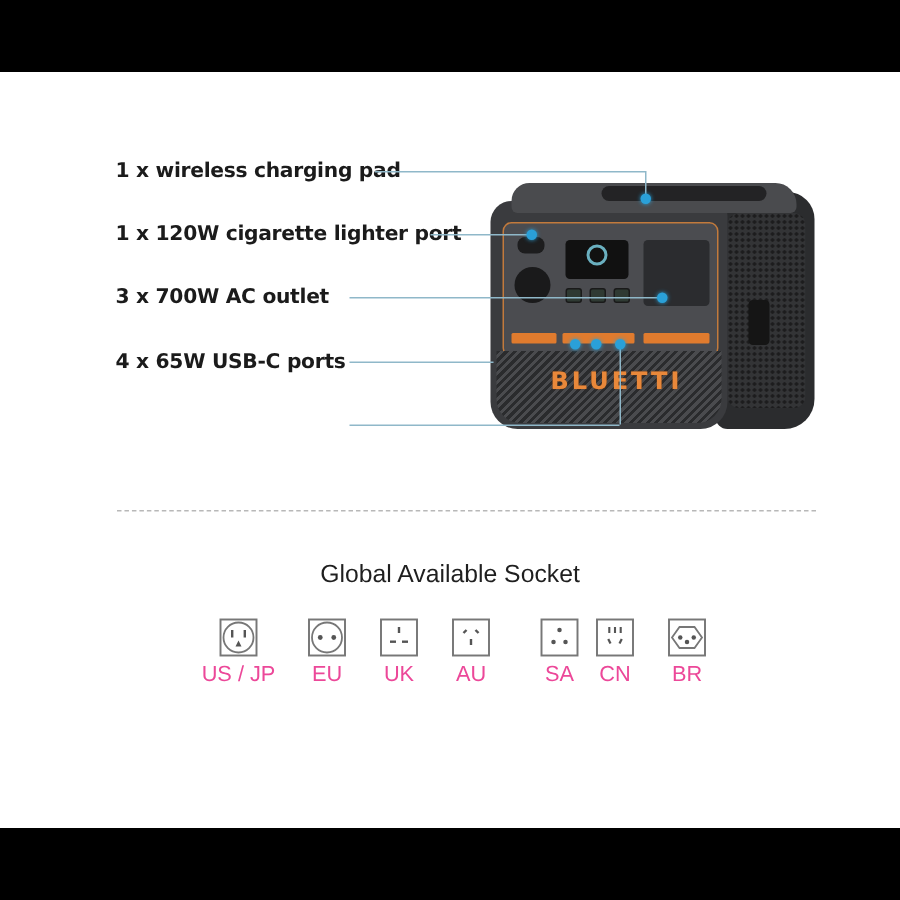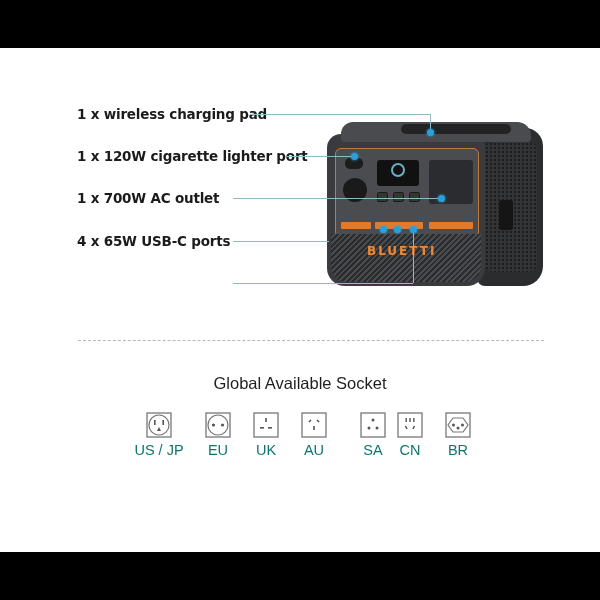--- a/index.html
+++ b/index.html
@@ -25,40 +25,40 @@
   .dev-pad { position: absolute; left: 74px; top: 2px; width: 110px; height: 10px; background: #232325; border-radius: 5px; }
   .dev-panel { position: absolute; left: 8px; top: 26px; width: 144px; height: 90px; background: #4b4c50; border: 1px solid #c27a3c; border-radius: 6px; }
   .dev-knob { position: absolute; left: 16px; top: 56px; width: 24px; height: 24px; border-radius: 50%; background: #1a1a1b; }
   .dev-cig { position: absolute; left: 18px; top: 36px; width: 18px; height: 11px; border-radius: 5px; background: #1d1d1e; }
   .dev-screen { position: absolute; left: 50px; top: 38px; width: 42px; height: 26px; background: #111; border-radius: 3px; }
   .dev-screen-c { position: absolute; left: 64px; top: 41px; width: 14px; height: 14px; border-radius: 50%; border: 2px solid #6ab0c0; }
   .dev-btn { position: absolute; top: 70px; width: 11px; height: 10px; background: #2f3a33; border-radius: 2px; border: 1px solid #1a1a1a; }
   .dev-ac { position: absolute; left: 102px; top: 38px; width: 44px; height: 44px; background: #2b2c2f; border-radius: 3px; }
   .dev-orange { position: absolute; height: 7px; background: #e07b2e; border-radius: 1px; }
   .dev-mesh { position: absolute; left: 4px; top: 112px; width: 150px; height: 48px; border-radius: 0 0 16px 16px; background: repeating-linear-gradient(135deg, #2a2b2d 0 2px, #4a4b4e 2px 4px); }
-  .dev-logo { position: absolute; left: 40px; top: 122px; font-size: 12px; font-weight: bold; color: #e9883a; letter-spacing: 2px; text-shadow: 0 0 1px #7a3e12; }
+  .dev-logo { position: absolute; left: 40px; top: 122px; font-size: 16px; font-weight: bold; color: #e9883a; letter-spacing: 2px; text-shadow: 0 0 1px #7a3e12; }
 
   .divider { position: absolute; left: 78px; top: 292px; width: 466px; height: 0; border-top: 1.5px dashed #b8b8b8; }
 
   .sock-title { position: absolute; left: 0; top: 326px; width: 600px; text-align: center; font-size: 16.5px; color: #1f1f1f; font-family: "Liberation Sans", sans-serif; }
   .sock-row { position: absolute; top: 364px; left: 145px; width: 330px; height: 60px; }
   .sock { position: absolute; top: 0; width: 50px; text-align: center; }
   .sock-icon { display: block; margin: 0 auto; width: 26px; height: 26px; }
-  .sock-label { display: block; margin-top: 4px; font-size: 14.5px; color: #0f766e; font-family: "Liberation Sans", sans-serif; white-space: nowrap; }
+  .sock-label { display: block; margin-top: 4px; font-size: 14.5px; color: #ec4899; font-family: "Liberation Sans", sans-serif; white-space: nowrap; }
 </style>
 </head>
 <body>
 
 <div class="bar top"></div>
 
 <div class="canvas">
 
   <div class="feature" style="top:58px">1 x wireless charging pad</div>
   <div class="feature" style="top:100px">1 x 120W cigarette lighter port</div>
-  <div class="feature" style="top:142px">1 x 700W AC outlet</div>
+  <div class="feature" style="top:142px">3 x 700W AC outlet</div>
   <div class="feature" style="top:185px">4 x 65W USB-C ports</div>
 
   <div class="device">
     <div class="dev-side"></div>
     <div class="dev-side-mesh"></div>
     <div class="dev-side-port"></div>
     <div class="dev-body"></div>
     <div class="dev-top"></div>
     <div class="dev-pad"></div>
     <div class="dev-panel"></div>

